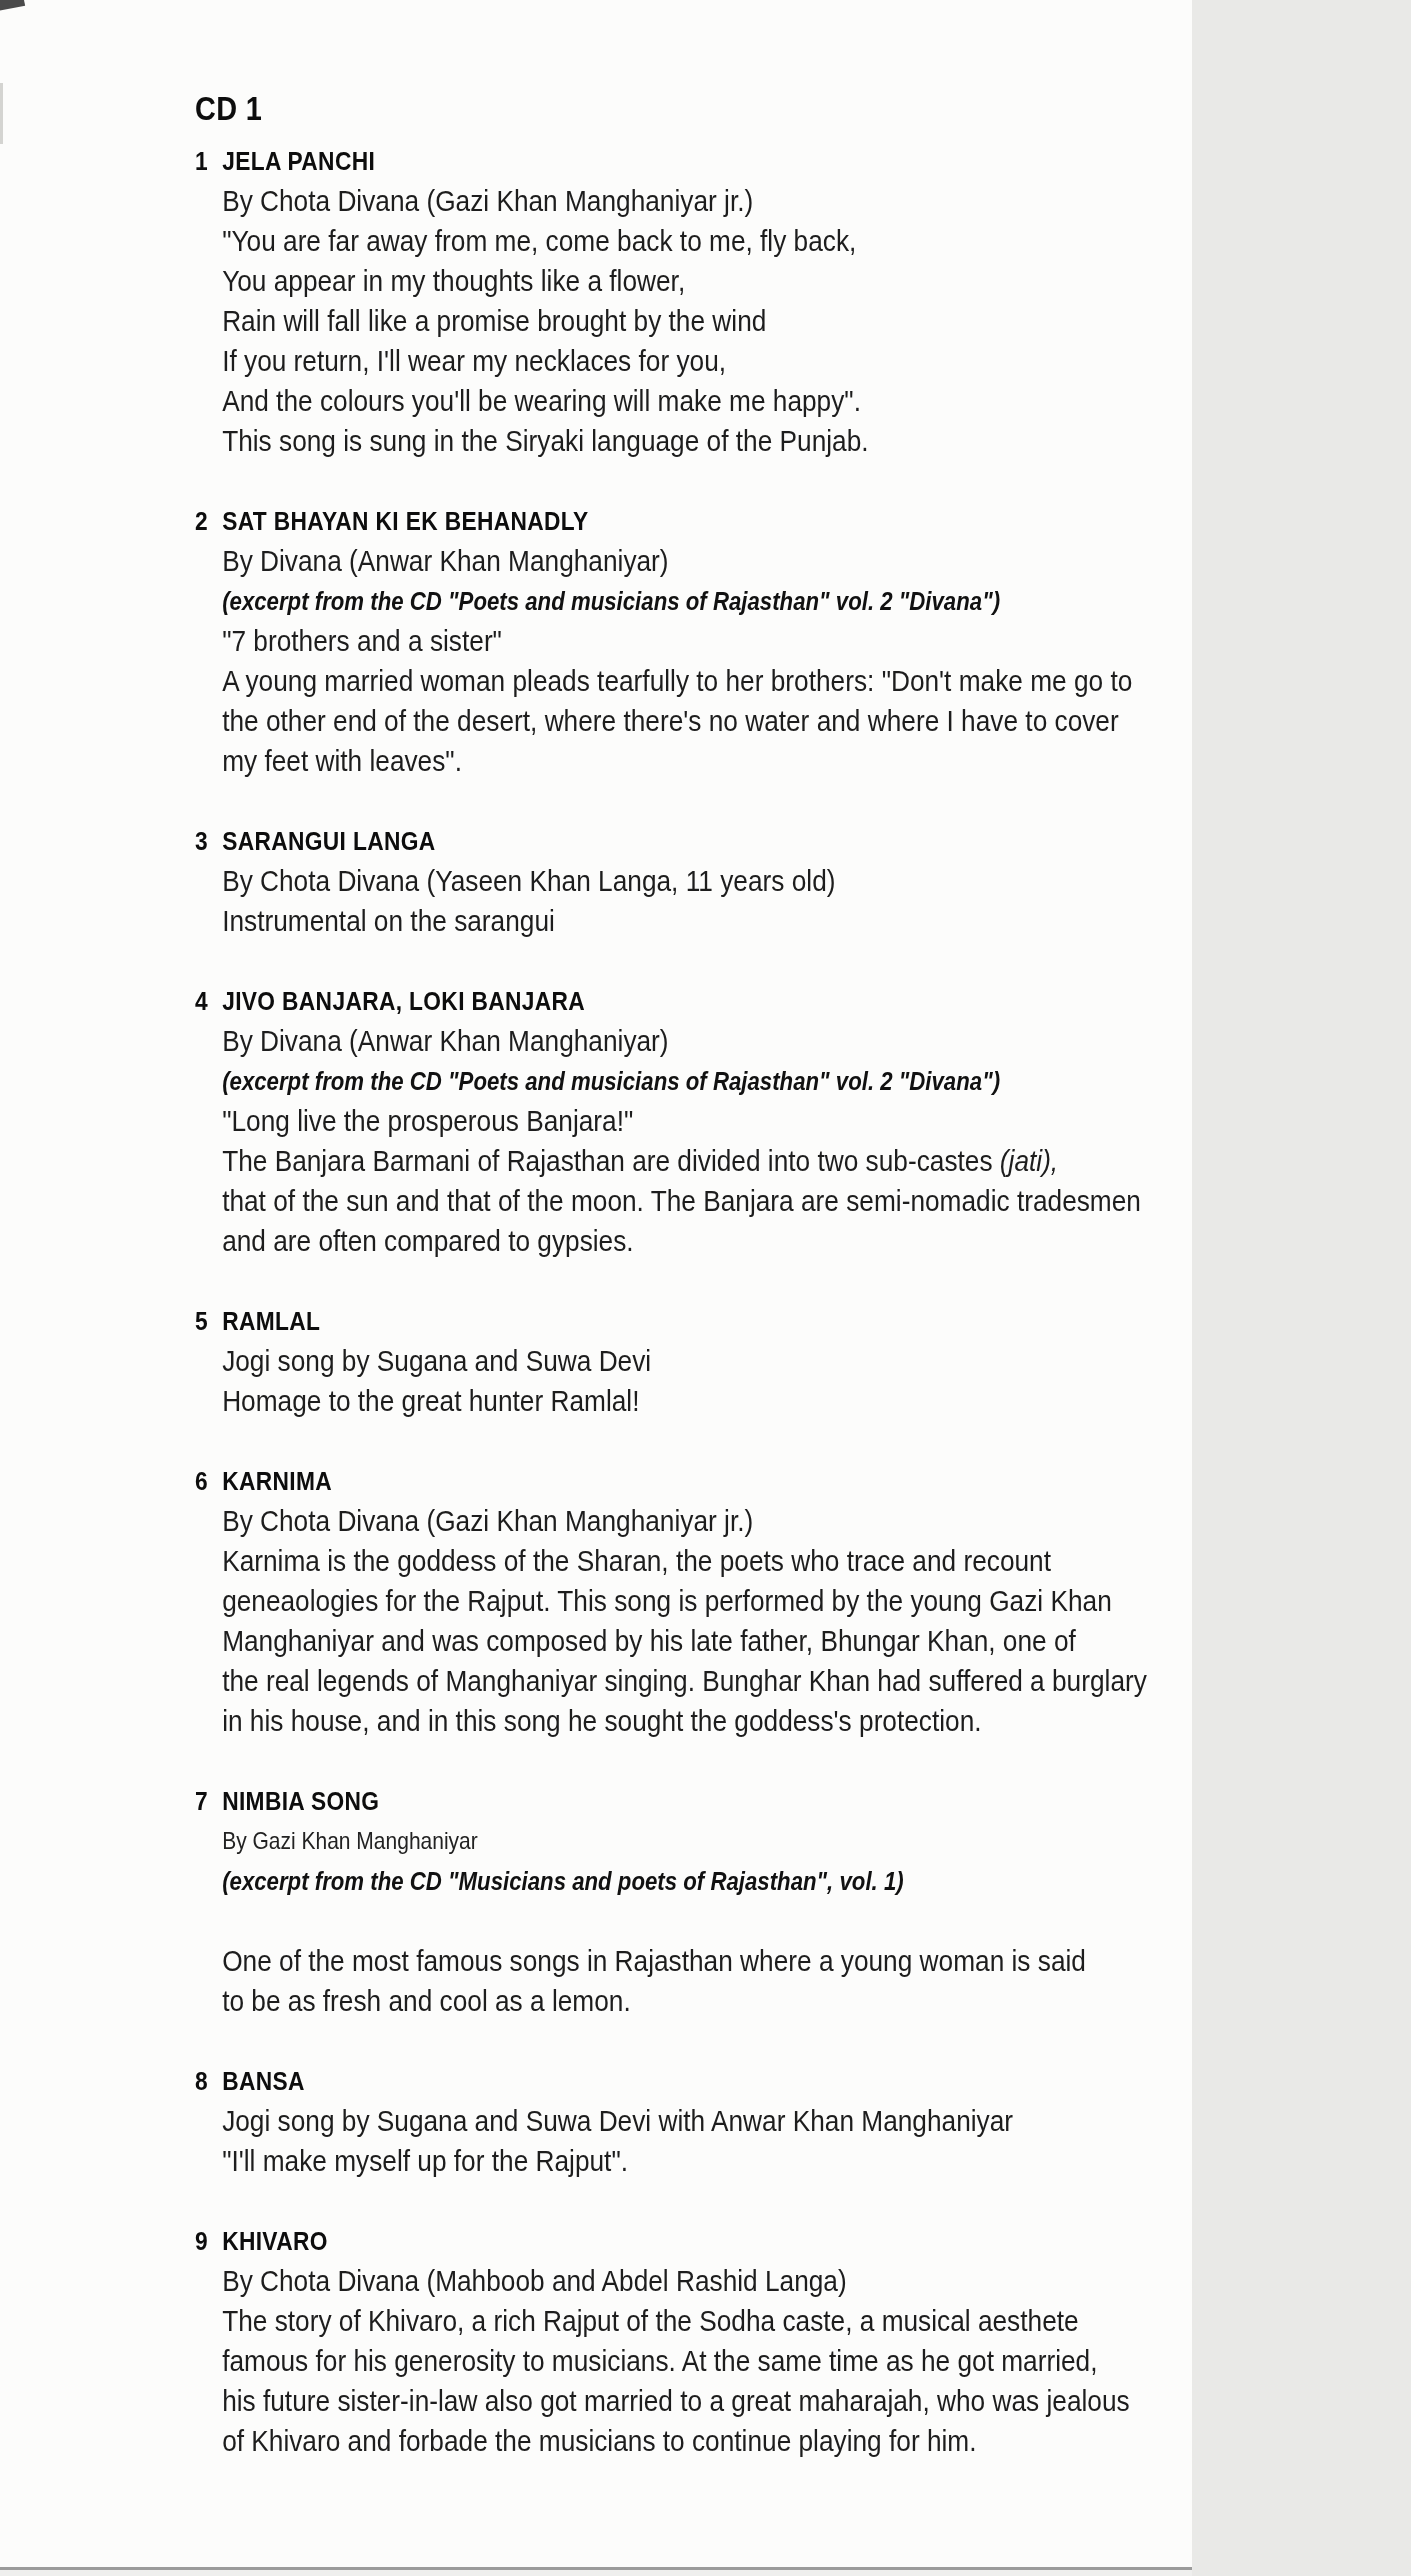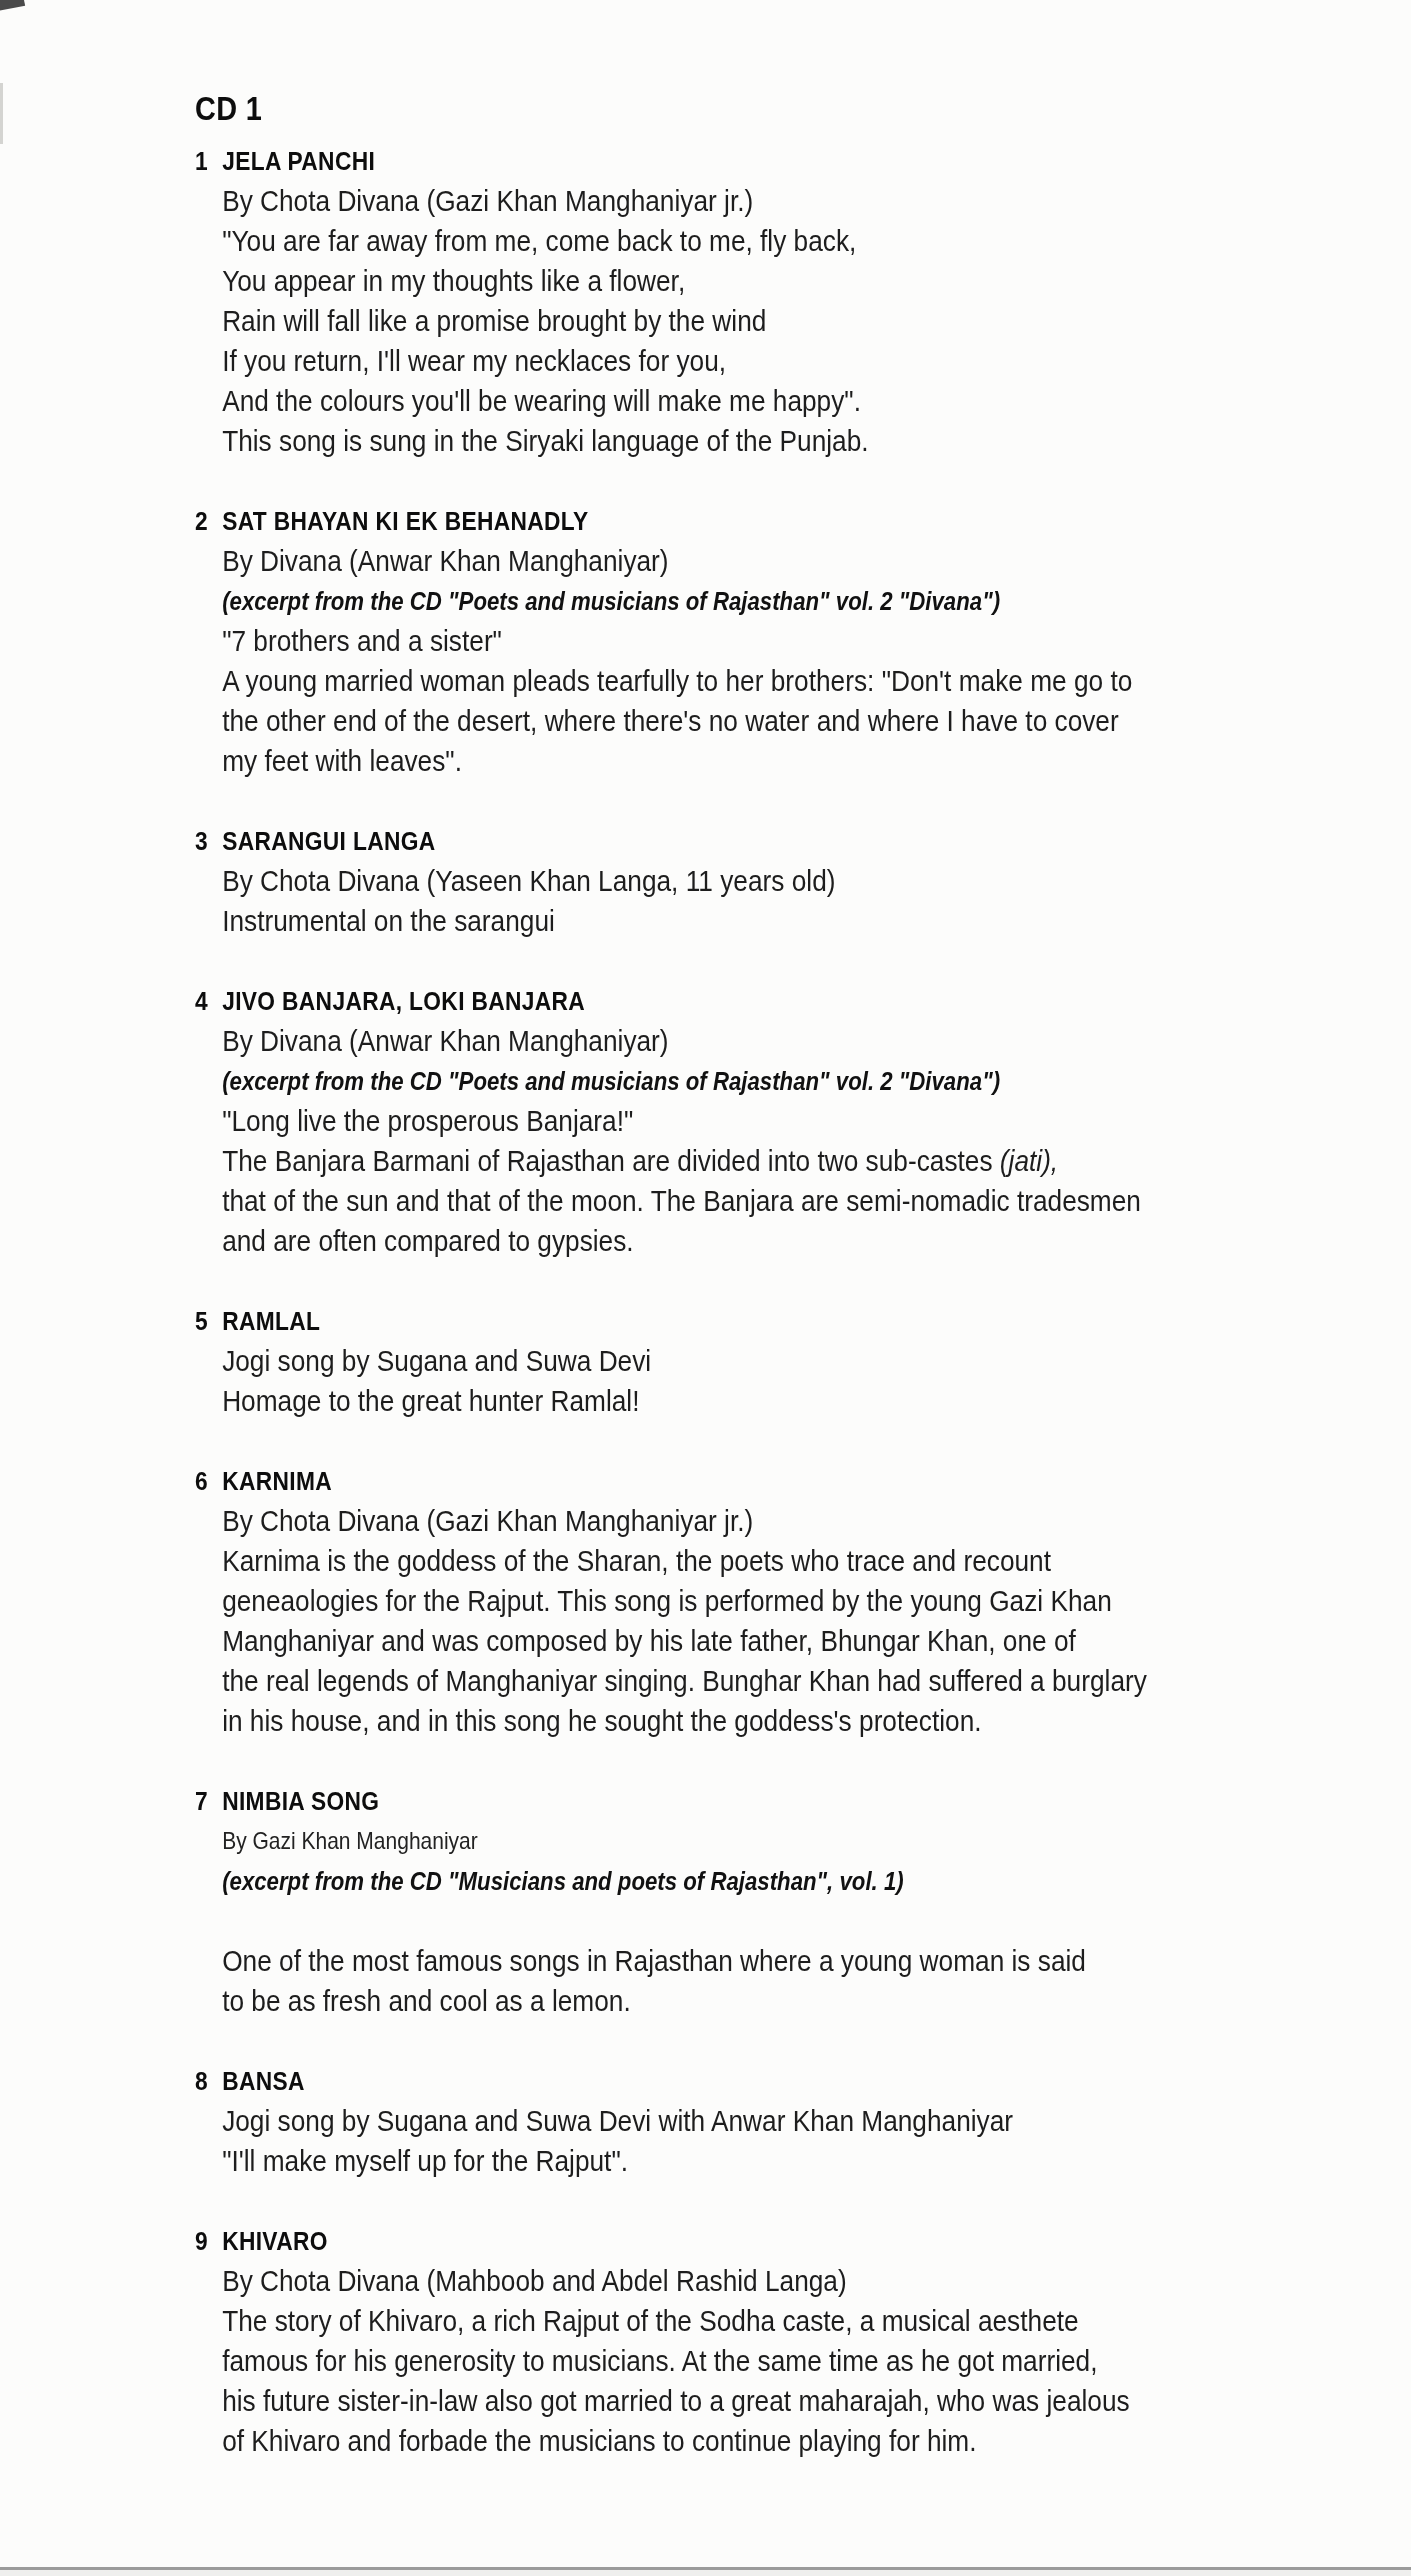--- a/index.html
+++ b/index.html
@@ -1,18 +1,18 @@
 <!DOCTYPE html>
 <html style="font-size:14px"><head>
 <meta charset="utf-8">
 <style>
   html, body { margin: 0; padding: 0; background: #e9e9e7; }
   .sheet {
     position: relative;
-    width: 1411px;
+    width: 1192px;
     height: 2576px;
     background: #fcfcfb;
     overflow: hidden;
     font-family: "Liberation Sans", sans-serif;
     color: #1b1b1b;
   }
   
   .content {
     position: absolute;
     left: 195px;

